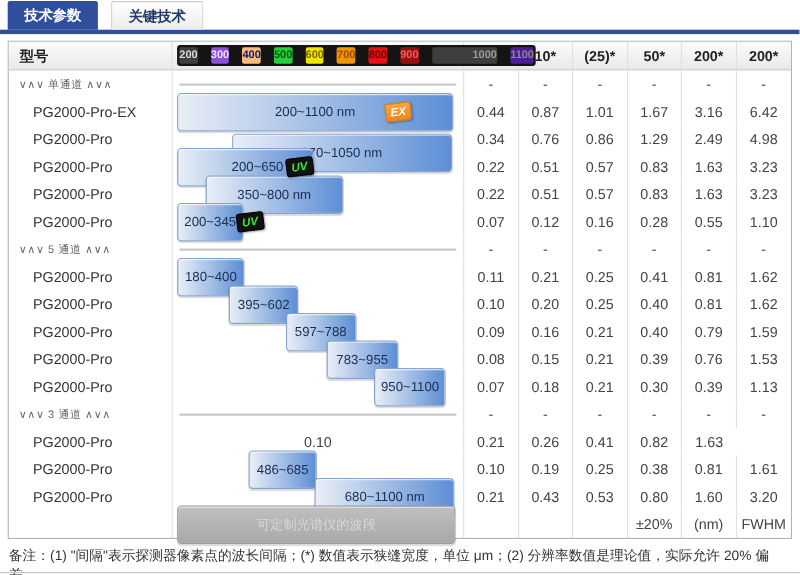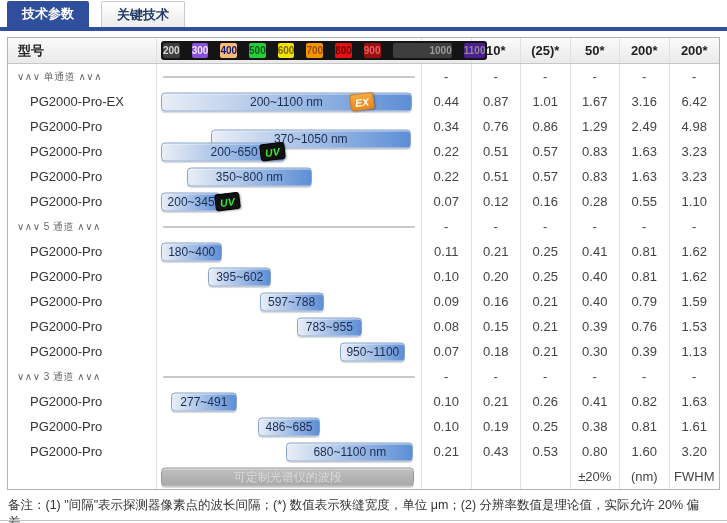--- a/index.html
+++ b/index.html
@@ -29,21 +29,21 @@
 
   
   .strip { margin:0 4px; flex:1; height:19px; background:#141414; border-radius:3px;
     display:flex; align-items:center; padding:0 2px; gap:12px; }
   .chip { flex:1; height:15px; border-radius:2px; font-size:10px; font-weight:bold;
     display:flex; align-items:center; justify-content:center; }
 
   
   .track { position:relative; padding:0; }
   .track .inner { position:relative; margin:0 4px; flex:1; height:100%; }
-  .wbar { position:absolute; top:50%; transform:translateY(-50%); height:19px;
+  .wbar { position:absolute; top:50%; transform:translateY(-50%); height:35px;
     background:linear-gradient(to right,#e9eef6,#9cbae4 55%,#5d8ed6);
     border:1px solid #87a3cd; border-radius:4px;
     box-shadow:inset 0 1px 0 rgba(255,255,255,.65), 0 1px 1px rgba(0,0,0,.15);
     display:flex; align-items:center; justify-content:center;
     font-size:12px; color:#1c2d52; white-space:nowrap; }
   .wbar.gray { background:linear-gradient(#bfbfbf,#a9a9a9); border-color:#9b9b9b; color:#d9d9d9; }
   .badge { position:absolute; top:50%; transform:translateY(-52%) rotate(-7deg); height:17px;
     padding:0 4px; border-radius:3px; font-size:10.5px; font-weight:bold; font-style:italic;
     display:flex; align-items:center; box-shadow:1px 1px 2px rgba(0,0,0,.35); z-index:2; }
   .badge.EX { background:linear-gradient(#f6a93c,#ee8617); color:#fff; border:1px solid #d87b10; }
@@ -262,37 +262,32 @@
         </div>
         <div class="td-val">-</div>
         <div class="td-val">-</div>
         <div class="td-val">-</div>
         <div class="td-val">-</div>
         <div class="td-val">-</div>
         <div class="td-val">-</div>
       </div>
       <div class="tr">
         <div class="td-model">PG2000-Pro</div>
-        <div class="track">
-          <div class="inner">
-            <div class="wbar" style="left: 4%; width: 25.5%;">277~491</div>
-          </div>
-        </div>
         <div class="td-val">0.10</div>
         <div class="td-val">0.21</div>
         <div class="td-val">0.26</div>
         <div class="td-val">0.41</div>
         <div class="td-val">0.82</div>
         <div class="td-val">1.63</div>
       </div>
       <div class="tr">
         <div class="td-model">PG2000-Pro</div>
         <div class="track">
           <div class="inner">
-            <div class="wbar" style="left: 25.5%; width: 24%; margin-left: 32px;">486~685</div>
+            <div class="wbar" style="left: 25.5%; width: 24%;">486~685</div>
           </div>
         </div>
         <div class="td-val">0.10</div>
         <div class="td-val">0.19</div>
         <div class="td-val">0.25</div>
         <div class="td-val">0.38</div>
         <div class="td-val">0.81</div>
         <div class="td-val">1.61</div>
       </div>
       <div class="tr">

